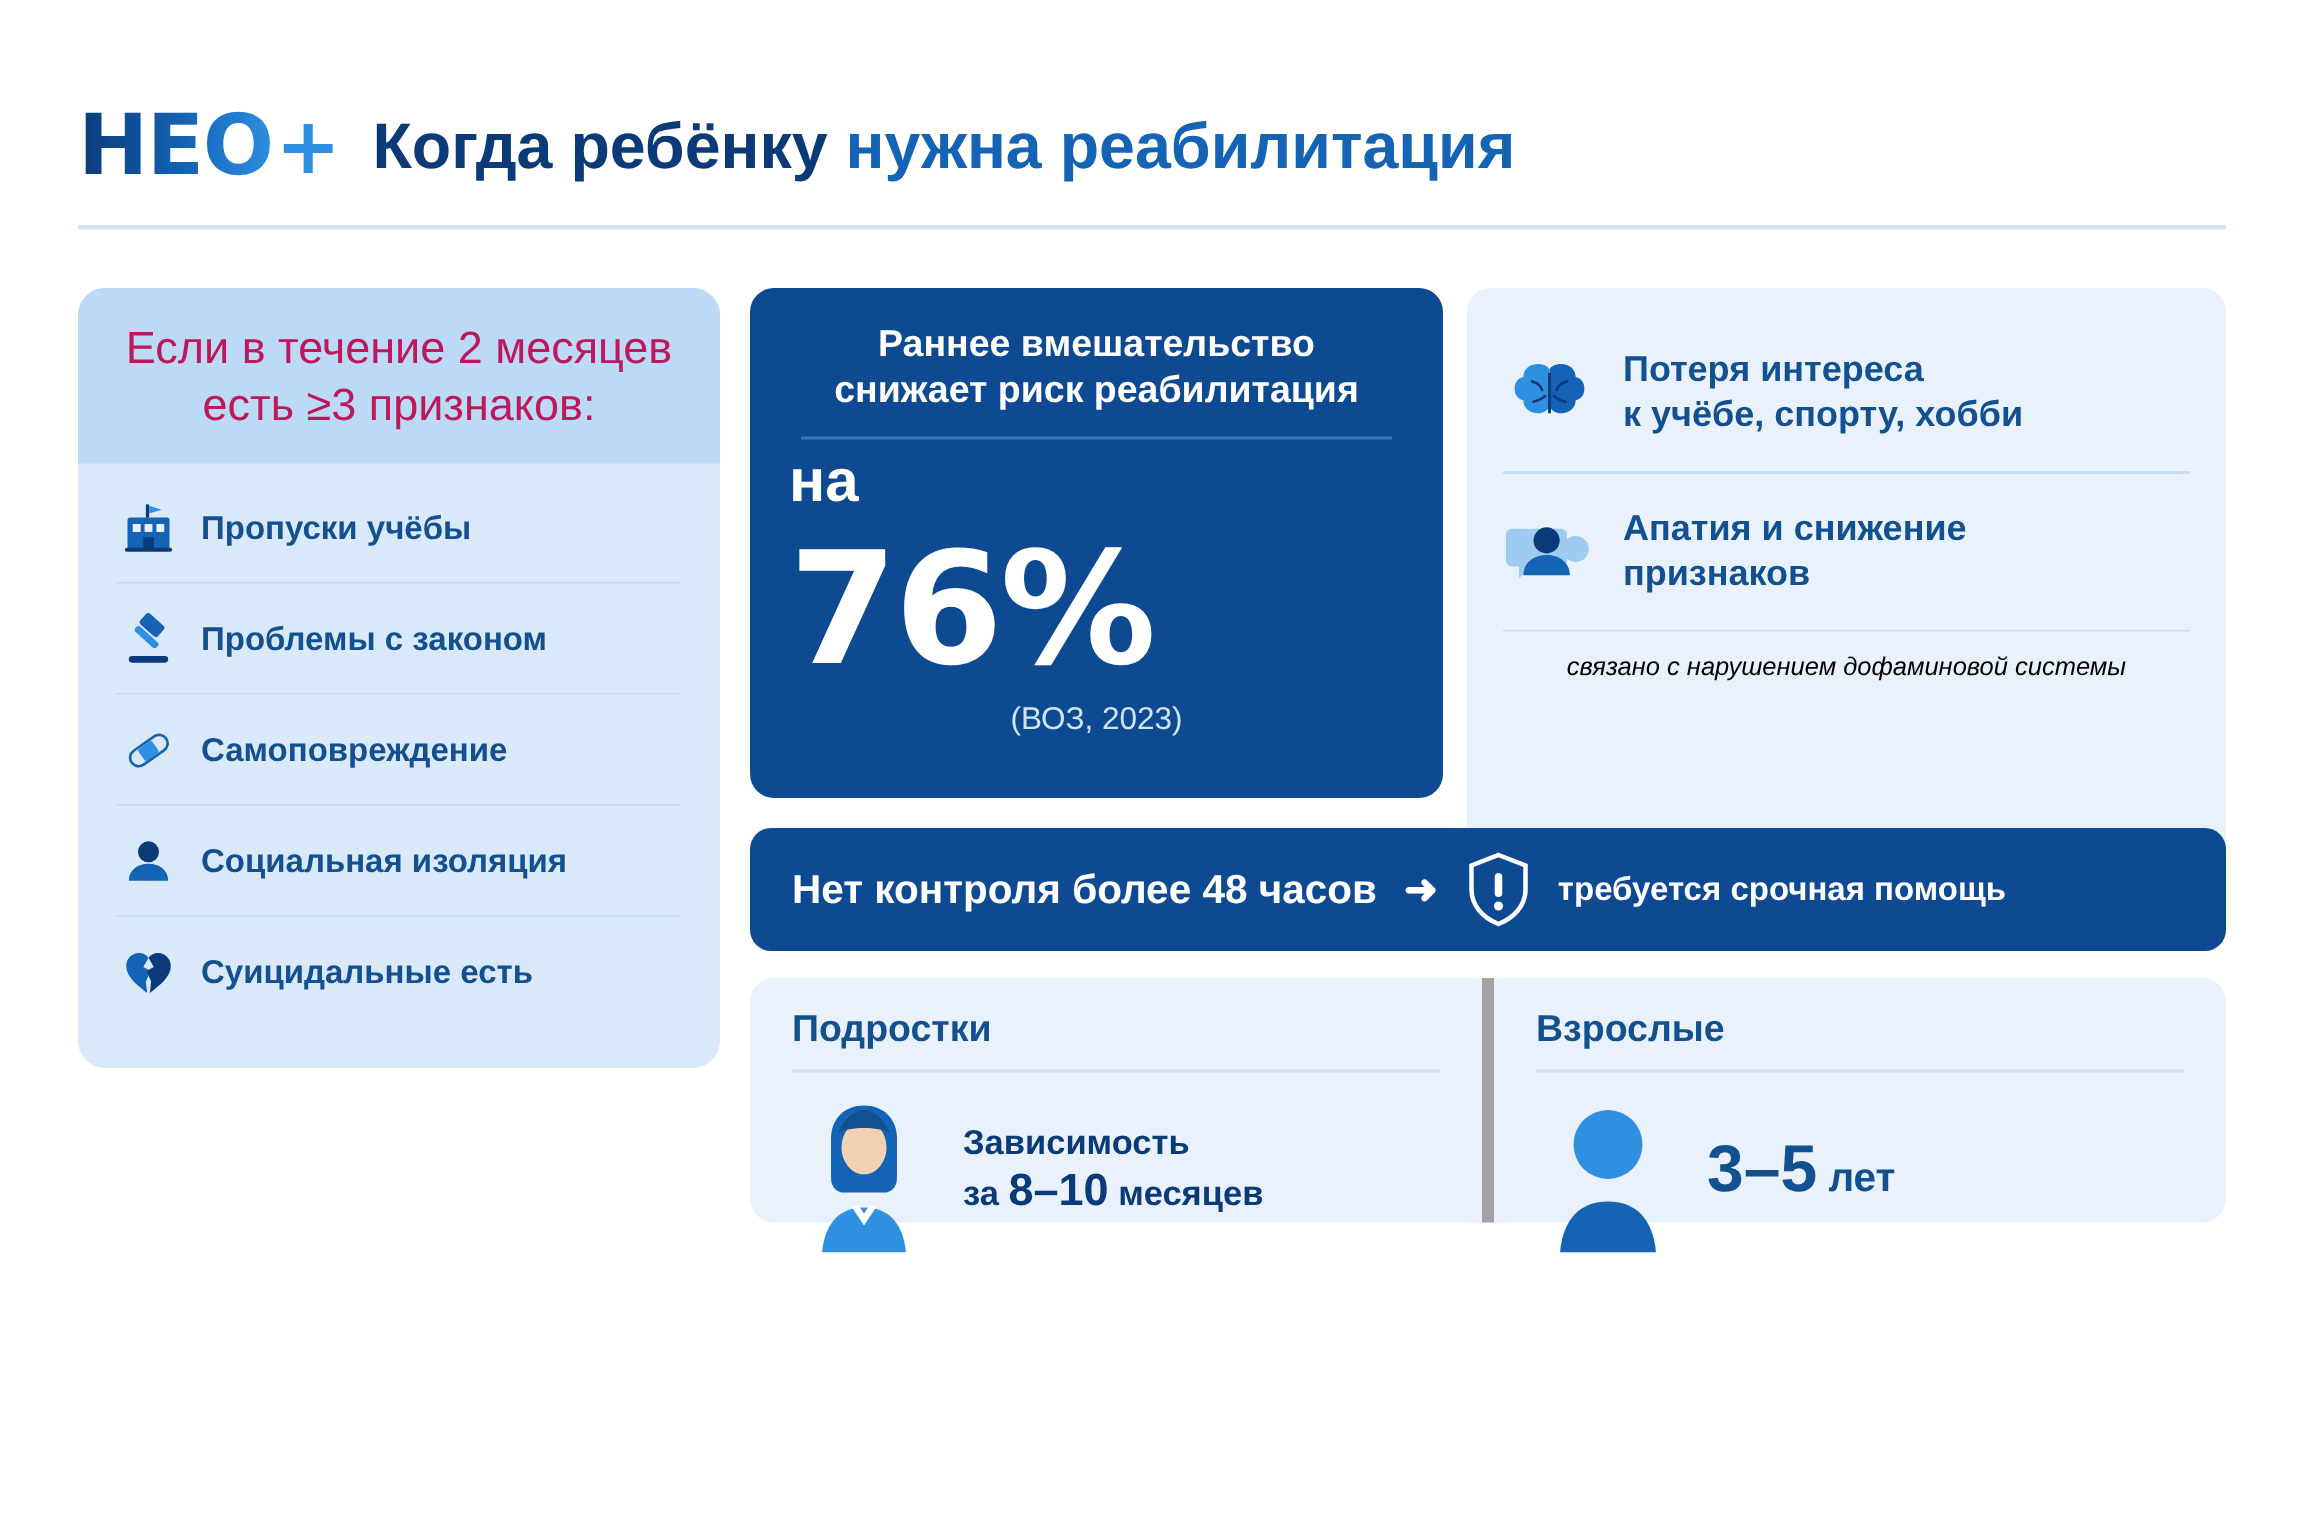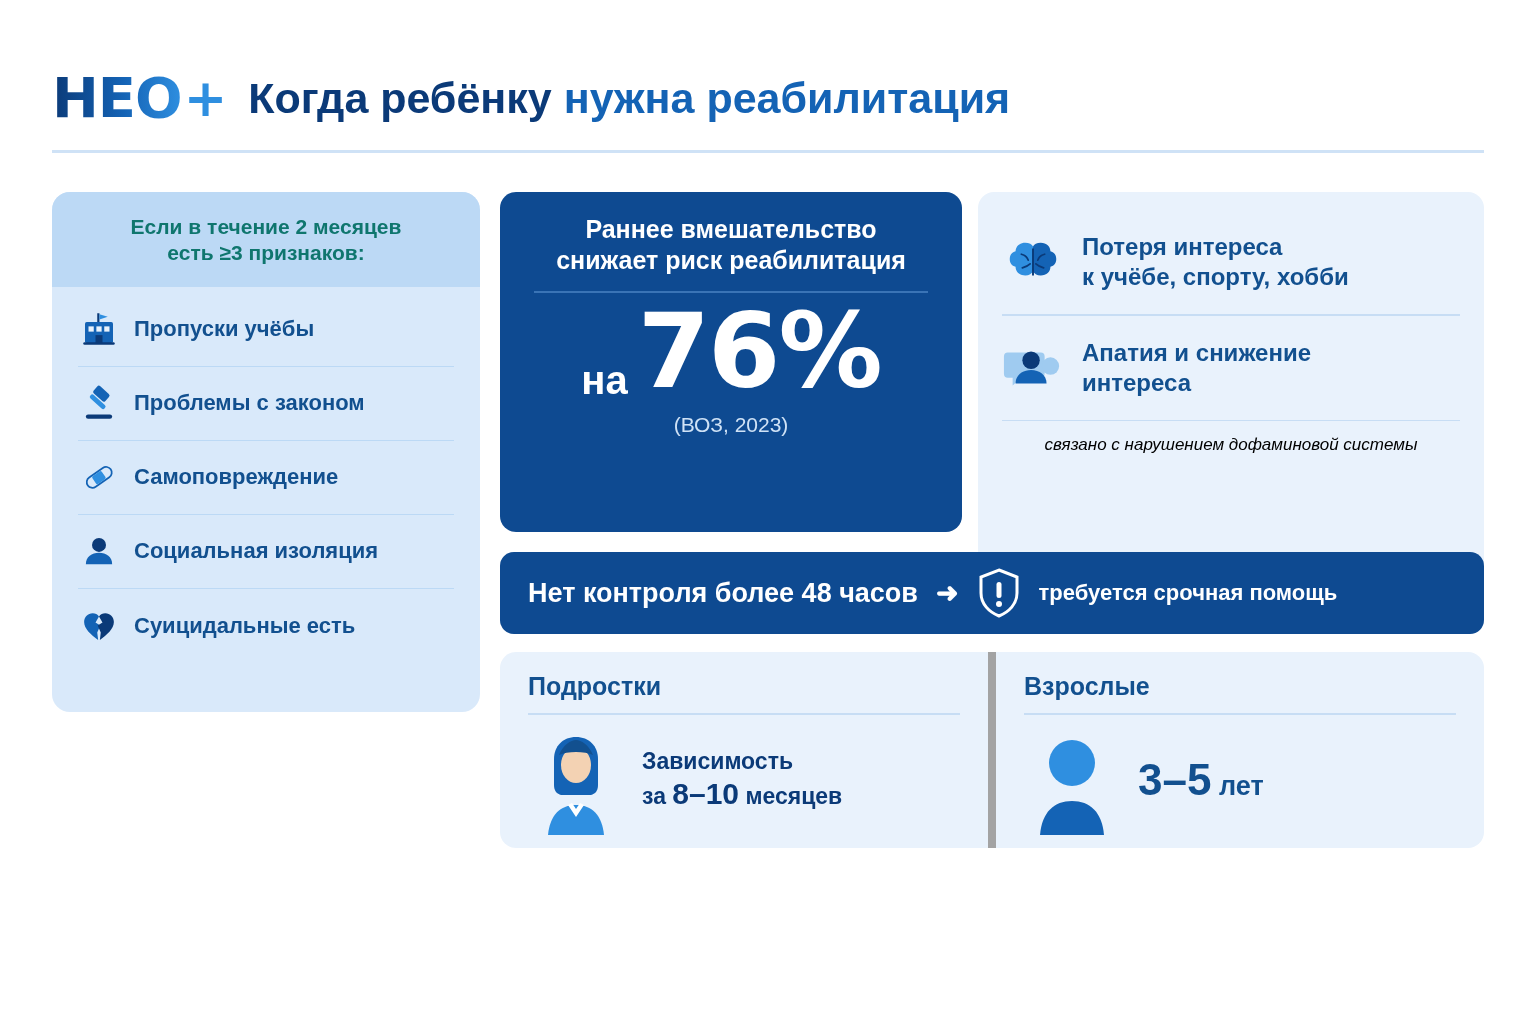--- a/index.html
+++ b/index.html
@@ -46,21 +46,21 @@
   
   .left-card {
     position: absolute; left: 52px; top: 192px; width: 428px; height: 520px;
     background: #d9e9fa; border-radius: 18px; overflow: hidden;
   }
   .left-head {
     background: #bcd9f5; padding: 22px 26px 20px 26px;
     text-align: center;
   }
   .left-head-line {
-    font-size: 21px; font-weight: 700; color: #0f766e; line-height: 1.25;
+    font-size: 30px; font-weight: 400; color: #be185d; line-height: 1.25;
   }
   .left-list { padding: 6px 26px 10px 26px; }
   .left-item {
     display: flex; align-items: center; gap: 14px;
     height: 74px; border-bottom: 1.5px solid #bcd9f5;
   }
   .left-item:last-child { border-bottom: none; }
   .left-item .lbl { font-size: 22px; font-weight: 600; color: #12508f; }
   .ic { width: 42px; height: 42px; flex: 0 0 42px; display: block; }
 
@@ -68,22 +68,23 @@
   .stat-card {
     position: absolute; left: 500px; top: 192px; width: 462px; height: 340px;
     background: #0e4a91; border-radius: 16px; color: #fff;
     padding: 22px 26px 18px 26px; text-align: center;
   }
   .stat-top {
     font-size: 25px; font-weight: 700; line-height: 1.25;
   }
   .stat-div { height: 2px; background: #3a74b6; margin: 14px 8px 4px 8px; }
   .stat-big-row {
-    display: flex; align-items: flex-end; justify-content: center; gap: 10px;
+    display: flex; align-items: flex-start; justify-content: center; gap: 10px;
     margin-top: 6px;
+    flex-direction: column;
   }
   .stat-prefix { font-size: 40px; font-weight: 700; }
   .stat-value {
     font-size: 104px; font-weight: 800; line-height: 1;
     letter-spacing: -2px;
     font-family: "DejaVu Sans", sans-serif;
   }
   .stat-src { margin-top: 10px; font-size: 21px; color: #cfe2f6; }
 
   
@@ -105,21 +106,21 @@
     position: absolute; left: 500px; top: 552px; width: 984px; height: 82px;
     background: #0e4a91; border-radius: 14px; color: #fff;
     display: flex; align-items: center; gap: 18px; padding: 0 28px;
   }
   .alert-main { font-size: 27px; font-weight: 700; }
   .alert-arrow { font-size: 27px; font-weight: 700; }
   .alert-tail { font-size: 22px; font-weight: 600; }
 
   
   .compare {
-    position: absolute; left: 500px; top: 652px; width: 984px; height: 196px;
+    position: absolute; left: 500px; top: 652px; width: 984px; height: 163px;
     background: #e9f2fc; border-radius: 16px;
     display: flex;
   }
   .cmp-col { flex: 1; padding: 20px 28px; position: relative; }
   .cmp-col.second { border-left: 8px solid #a3a3a3; }
   .cmp-title { font-size: 25px; font-weight: 700; color: #12508f; }
   .cmp-rule { height: 1.5px; background: #c7ddf4; margin: 12px 0 0 0; }
   .cmp-body { display: flex; align-items: center; gap: 18px; margin-top: 10px; }
   .cmp-text { color: #0b3a78; }
   .cmp-l1 { font-size: 23px; font-weight: 600; }
@@ -232,21 +233,21 @@
 
     <div class="rc-row">
       <svg class="ic-lg" viewBox="0 0 64 64">
         <path d="M6 16h34a4 4 0 0 1 4 4v18a4 4 0 0 1-4 4H20l-9 8v-8H6a4 4 0 0 1-4-4V20a4 4 0 0 1 4-4z" fill="#9fcbf0"></path>
         <circle cx="30" cy="24" r="9" fill="#0b3a78"></circle>
         <path d="M14 48c0-9 7.5-14 16-14s16 5 16 14z" fill="#1463b5"></path>
         <circle cx="50" cy="30" r="9" fill="#9fcbf0"></circle>
       </svg>
       <div class="txt">
         <div>Апатия и снижение</div>
-        <div>интереса</div>
+        <div>признаков</div>
       </div>
     </div>
 
     <div class="rc-div"></div>
     <div class="rc-note">связано с нарушением дофаминовой системы</div>
   </div>
 
   <div class="alert">
     <span class="alert-main">Нет контроля более 48 часов</span>
     <span class="alert-arrow">➜</span>

